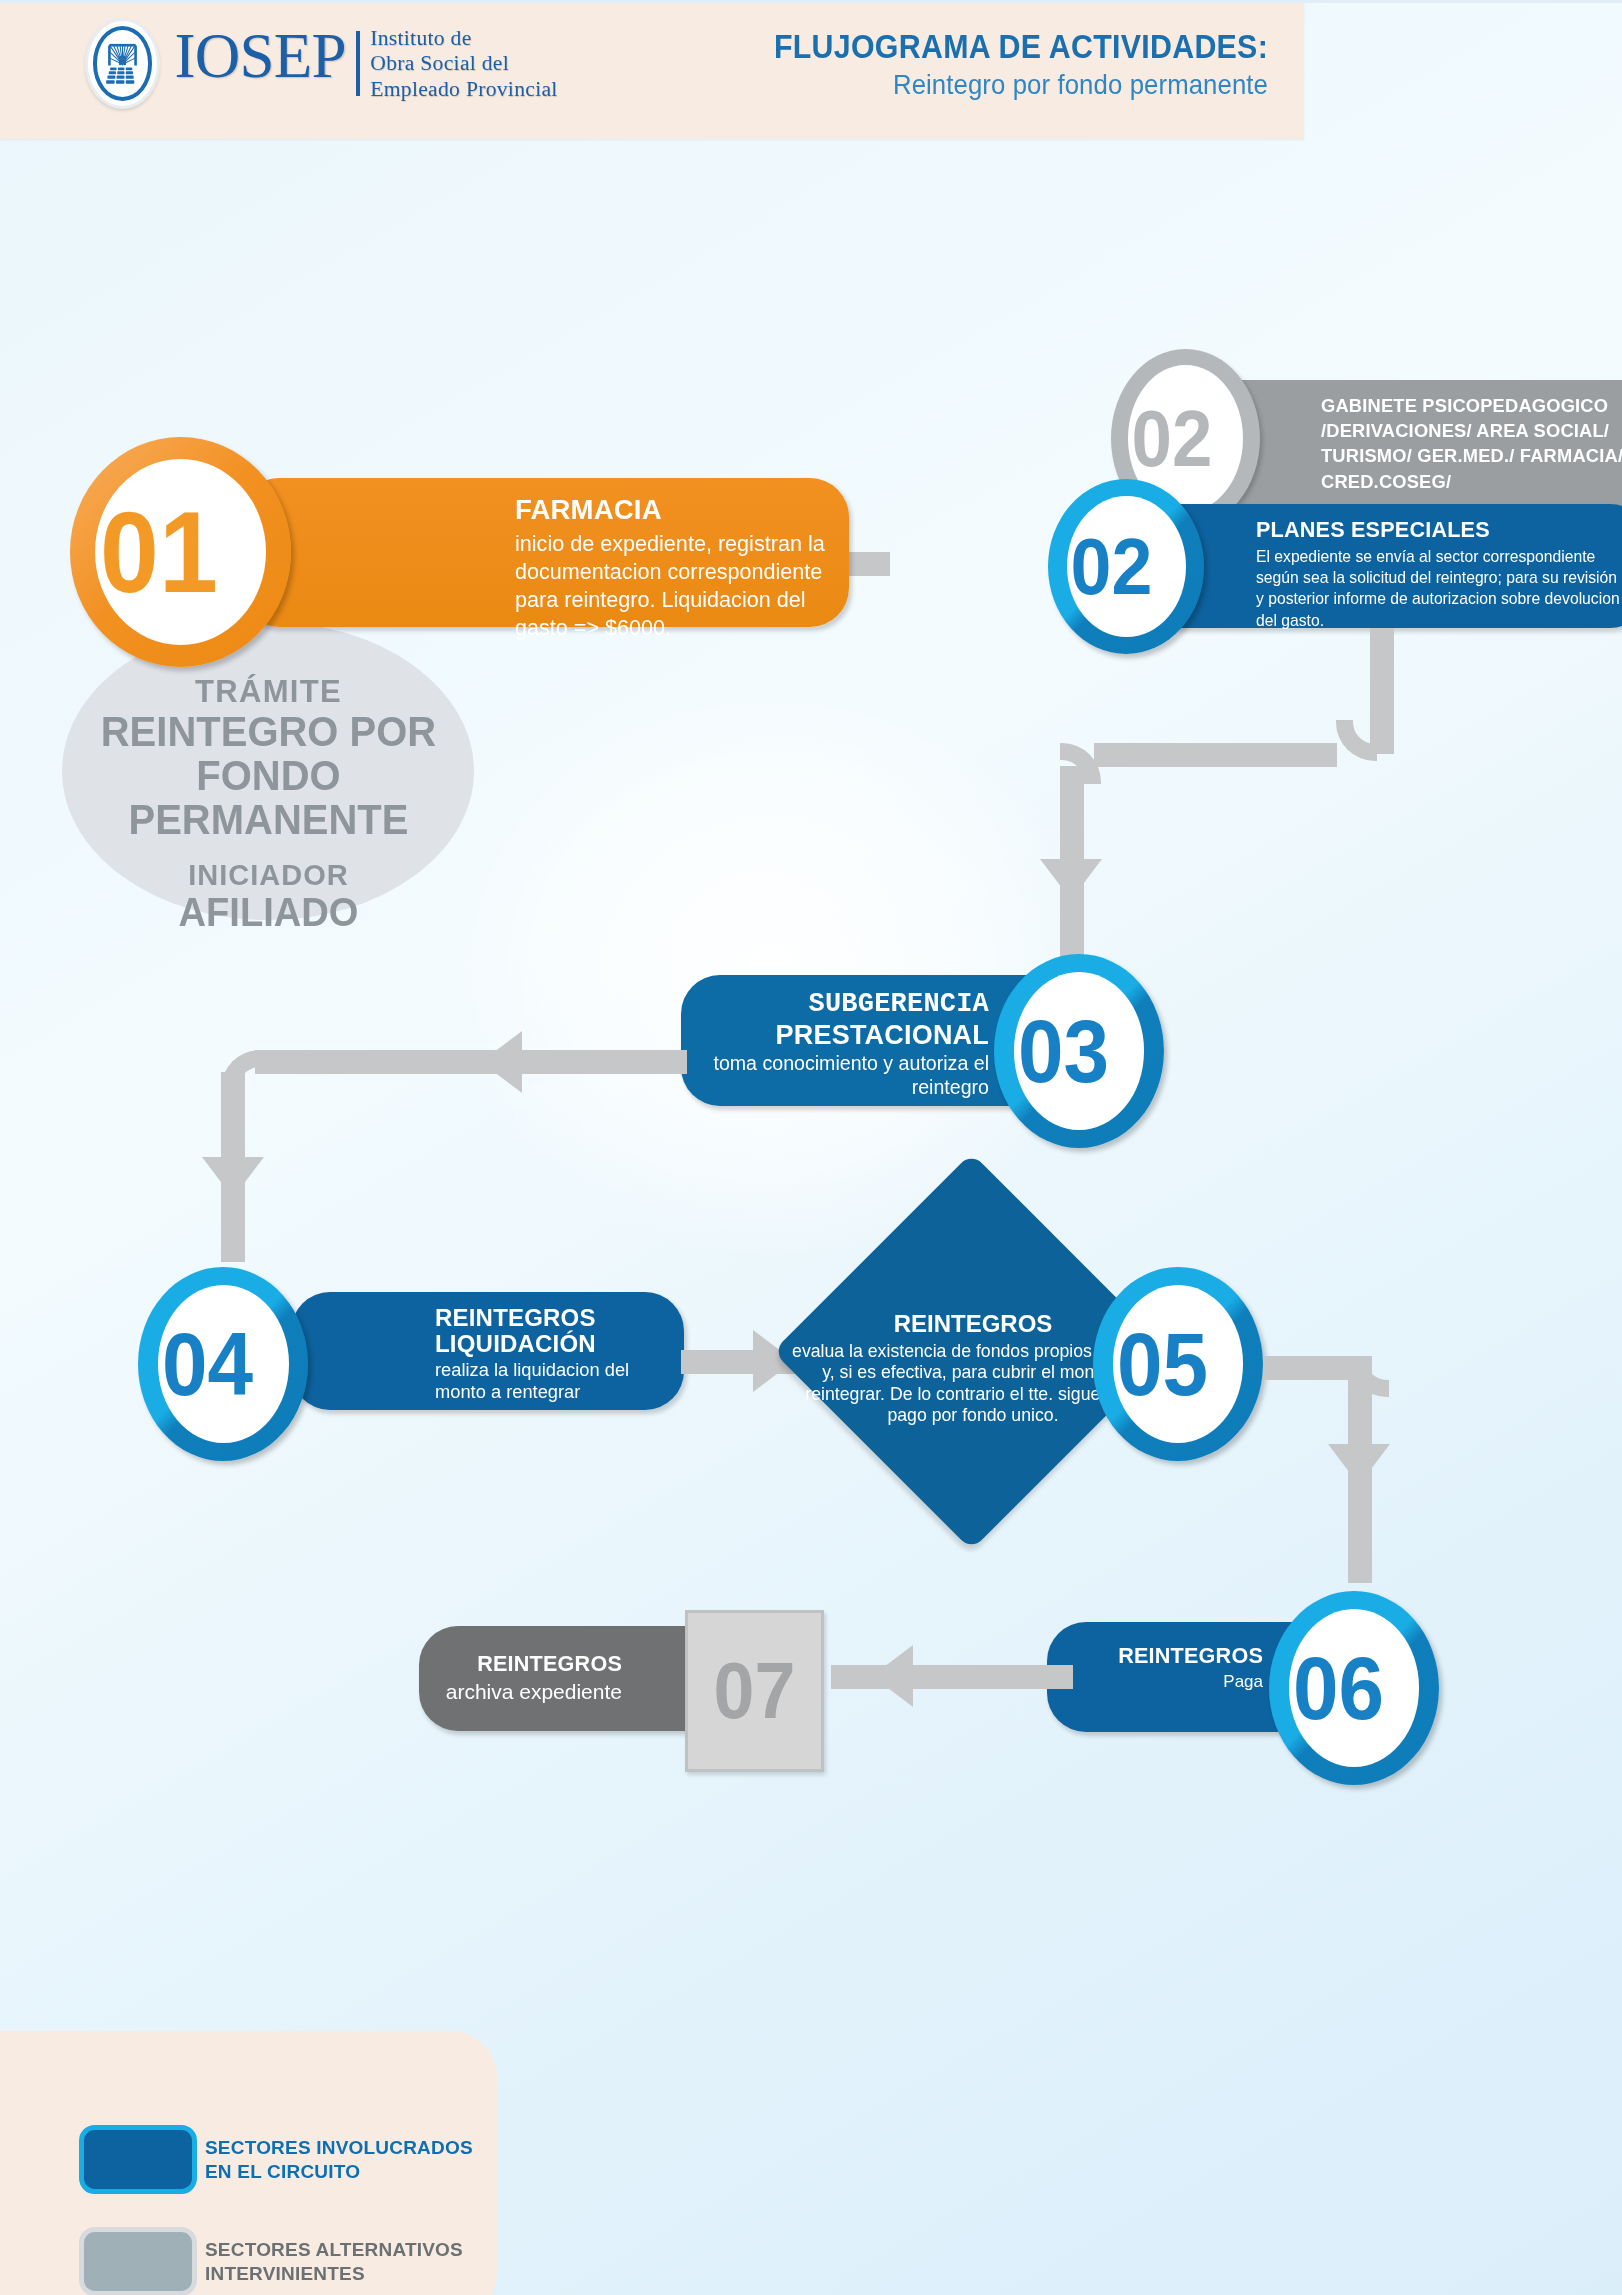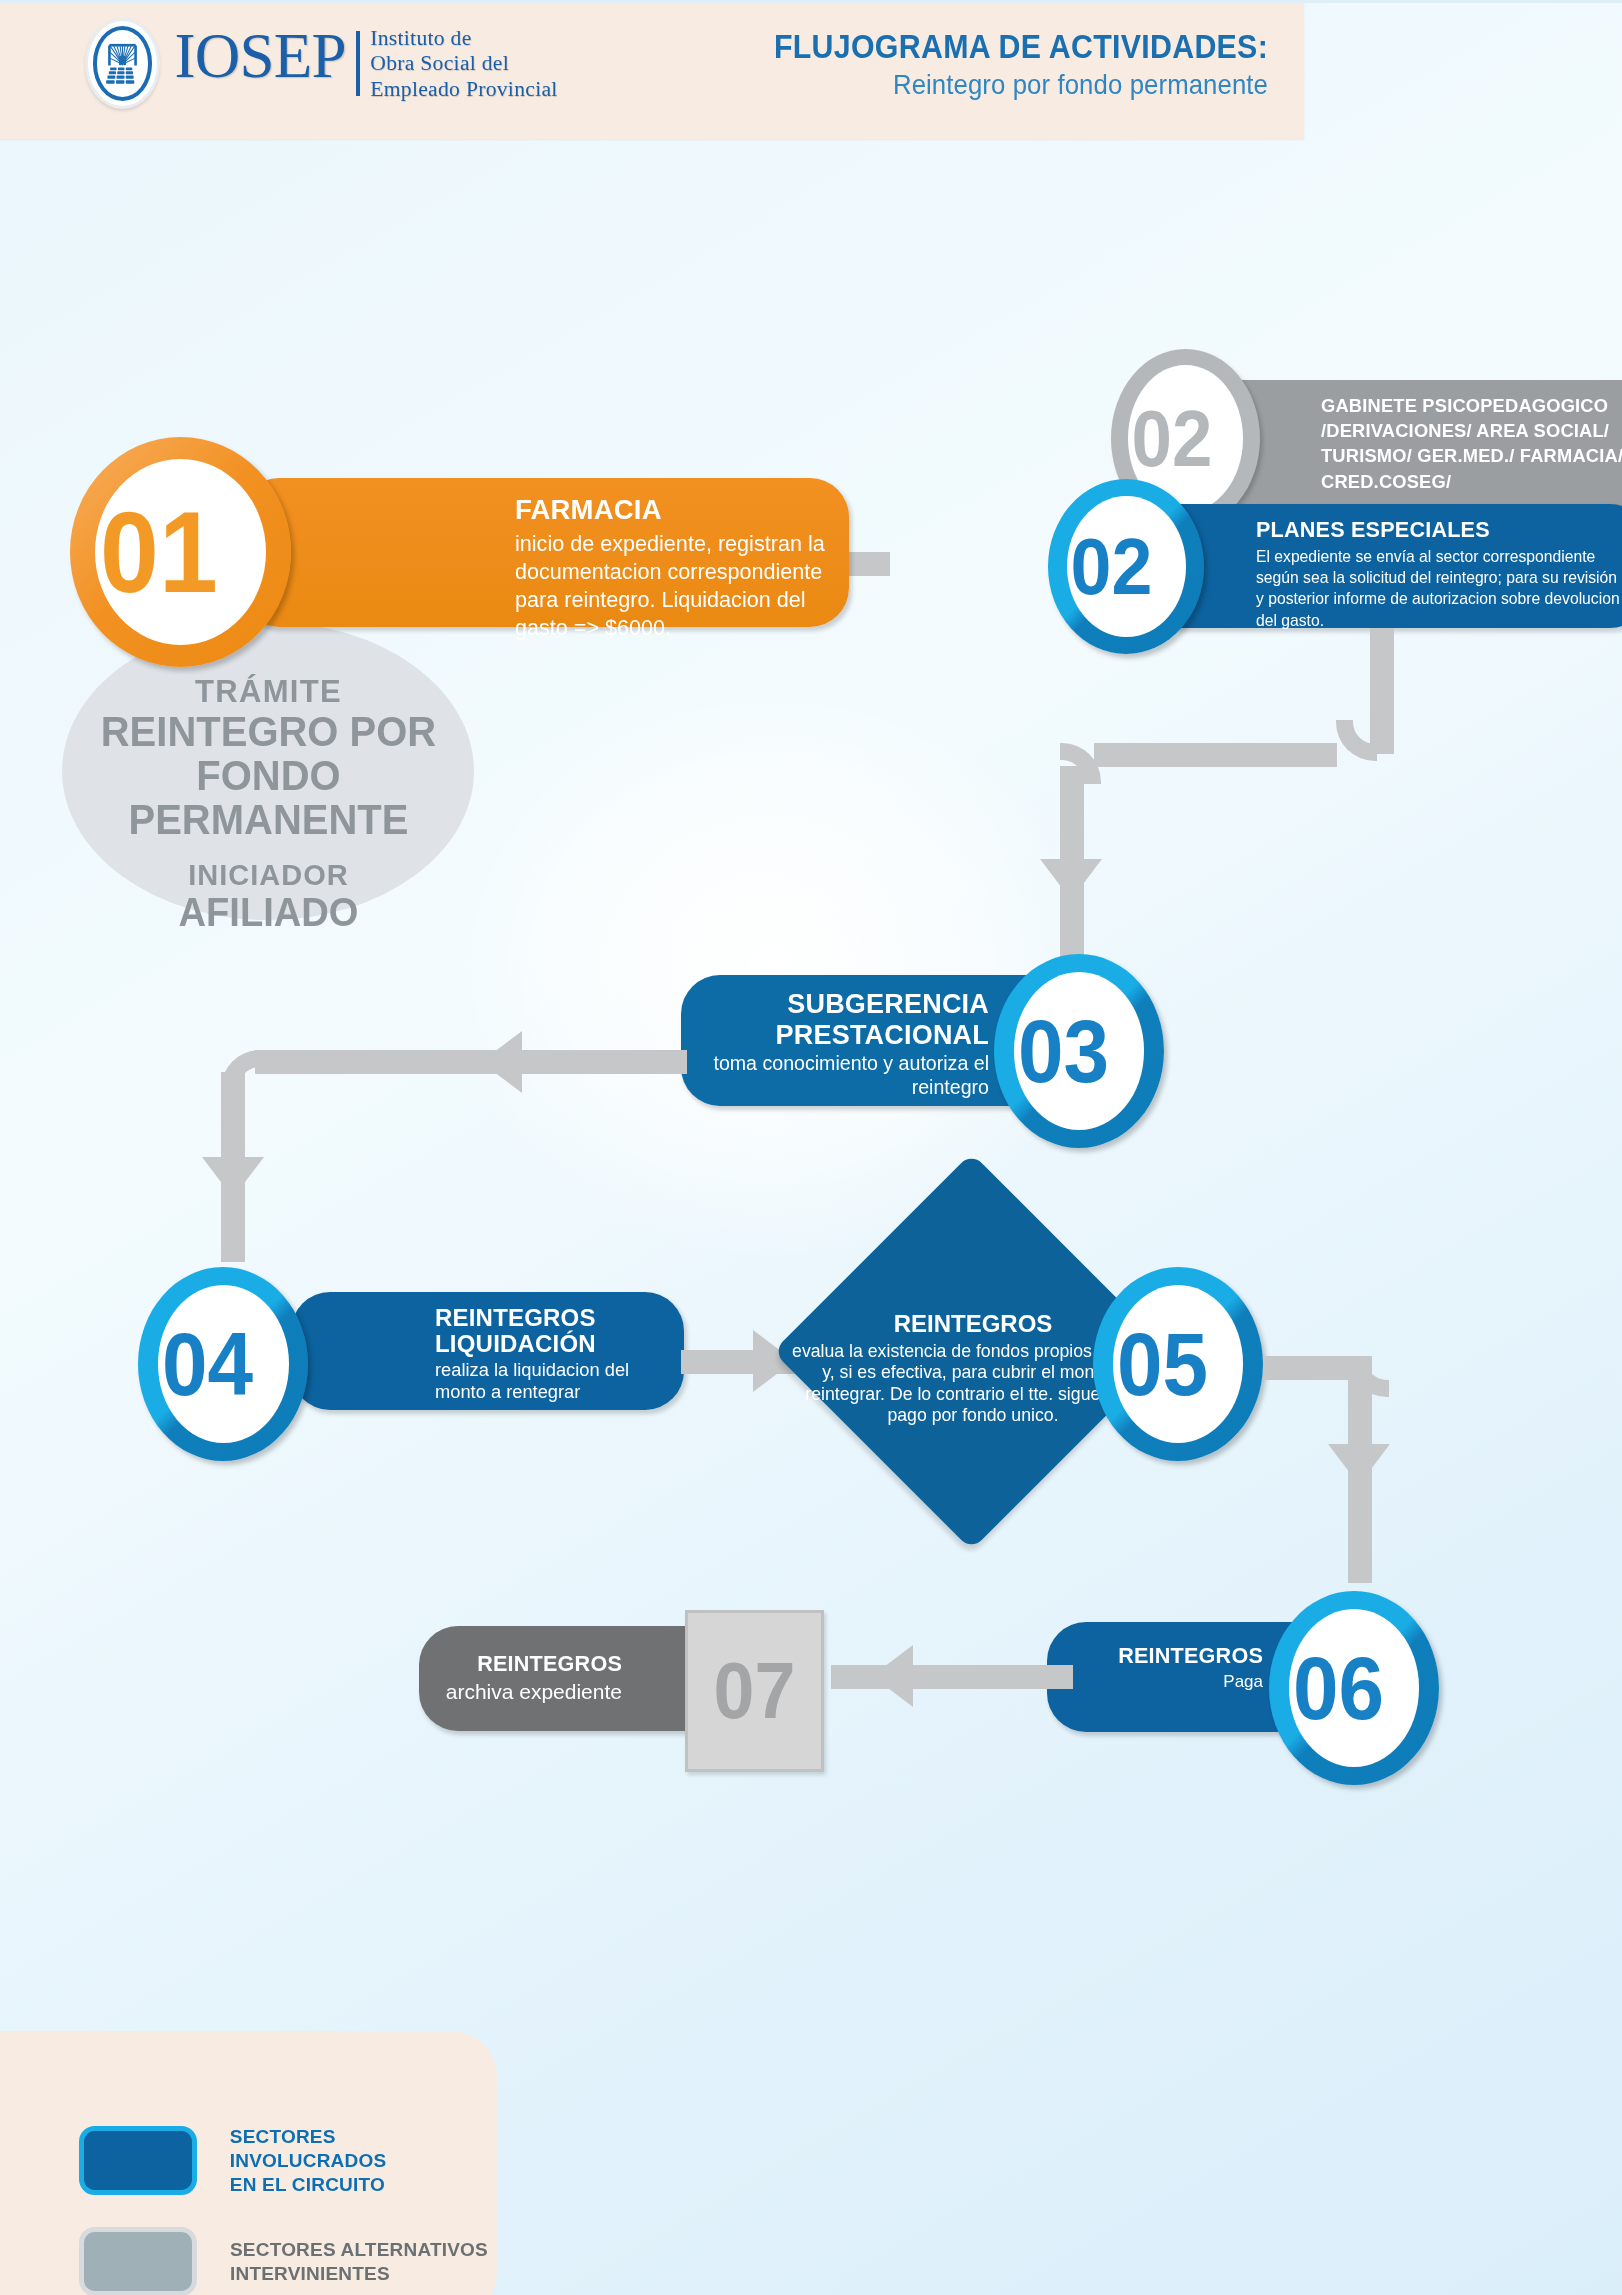--- a/index.html
+++ b/index.html
@@ -108,21 +108,21 @@
   .elbow{
     position:absolute;border:17px solid #c6c7c8;border-radius:39px;
     background:transparent;
   }
 
   
   #legend{
     position:absolute;left:-26px;top:2031px;width:523px;height:288px;
     background:#f8ece2;border-radius:0 46px 46px 0;
   }
-  .legend-row{position:absolute;display:flex;align-items:center;gap:33px;}
+  .legend-row{position:absolute;display:flex;align-items:center;gap:8px;}
   .swatch{width:118px;height:69px;border-radius:15.7px;box-sizing:border-box;}
   .legend-label{font-weight:bold;font-size:19px;line-height:1.25;letter-spacing:0.2px;}
   .legend-label span{display:block;}
 </style>
 </head>
 <body>
 
 <div id="stage">
 
   <div id="header">
@@ -247,21 +247,21 @@
 
   <div class="conn" style="left:1370px;top:628px;width:23.6px;height:126px;"></div>
   <div class="elbow" style="left:1336px;top:720px;width:23.6px;height:23.6px;border-top:none;border-right:none;border-radius:0 0 0 39px;"></div>
   <div class="conn" style="left:1094px;top:743px;width:243px;height:23.6px;"></div>
   <div class="elbow" style="left:1060px;top:743px;width:23.6px;height:23.6px;border-bottom:none;border-left:none;border-radius:0 39px 0 0;"></div>
   <div class="conn" style="left:1060px;top:766px;width:23.6px;height:216px;"></div>
   <div class="arrow-d" style="left:1040px;top:859px;"></div>
 
   <div class="node" style="left:681px;top:975px;">
     <div class="pill" style="left:0;top:0;width:432px;height:131px;background:#0d6ba5;padding:14.4px 124px 14.4px 26px;text-align:right;">
-      <div class="ttl" style="font-size:27px;line-height:1.12;">SUBGERENCIA</div>
+      <div class="ttl" style="font-size:27px;line-height:1.12;font-family:Liberation Mono, monospace;">SUBGERENCIA</div>
       <div class="ttl" style="font-size:27px;line-height:1.12;">PRESTACIONAL</div>
       <div class="dsc" style="font-size:19.6px;line-height:1.22;margin-top:2.6px;">toma conocimiento y autoriza el reintegro</div>
     </div>
     <div class="badge" style="left:313px;top:-21px;width:170px;height:194px;padding:18.3px 19.6px;
                 background:linear-gradient(135deg,#19ace5 0%,#19ace5 47%,#0f7fbc 54%,#0d7cb8 100%);">
       <div class="inner">
         <span class="num" style="font-size:89px;color:#1880c4;transform:scaleX(.92);">03</span>
       </div>
     </div>
   </div>

